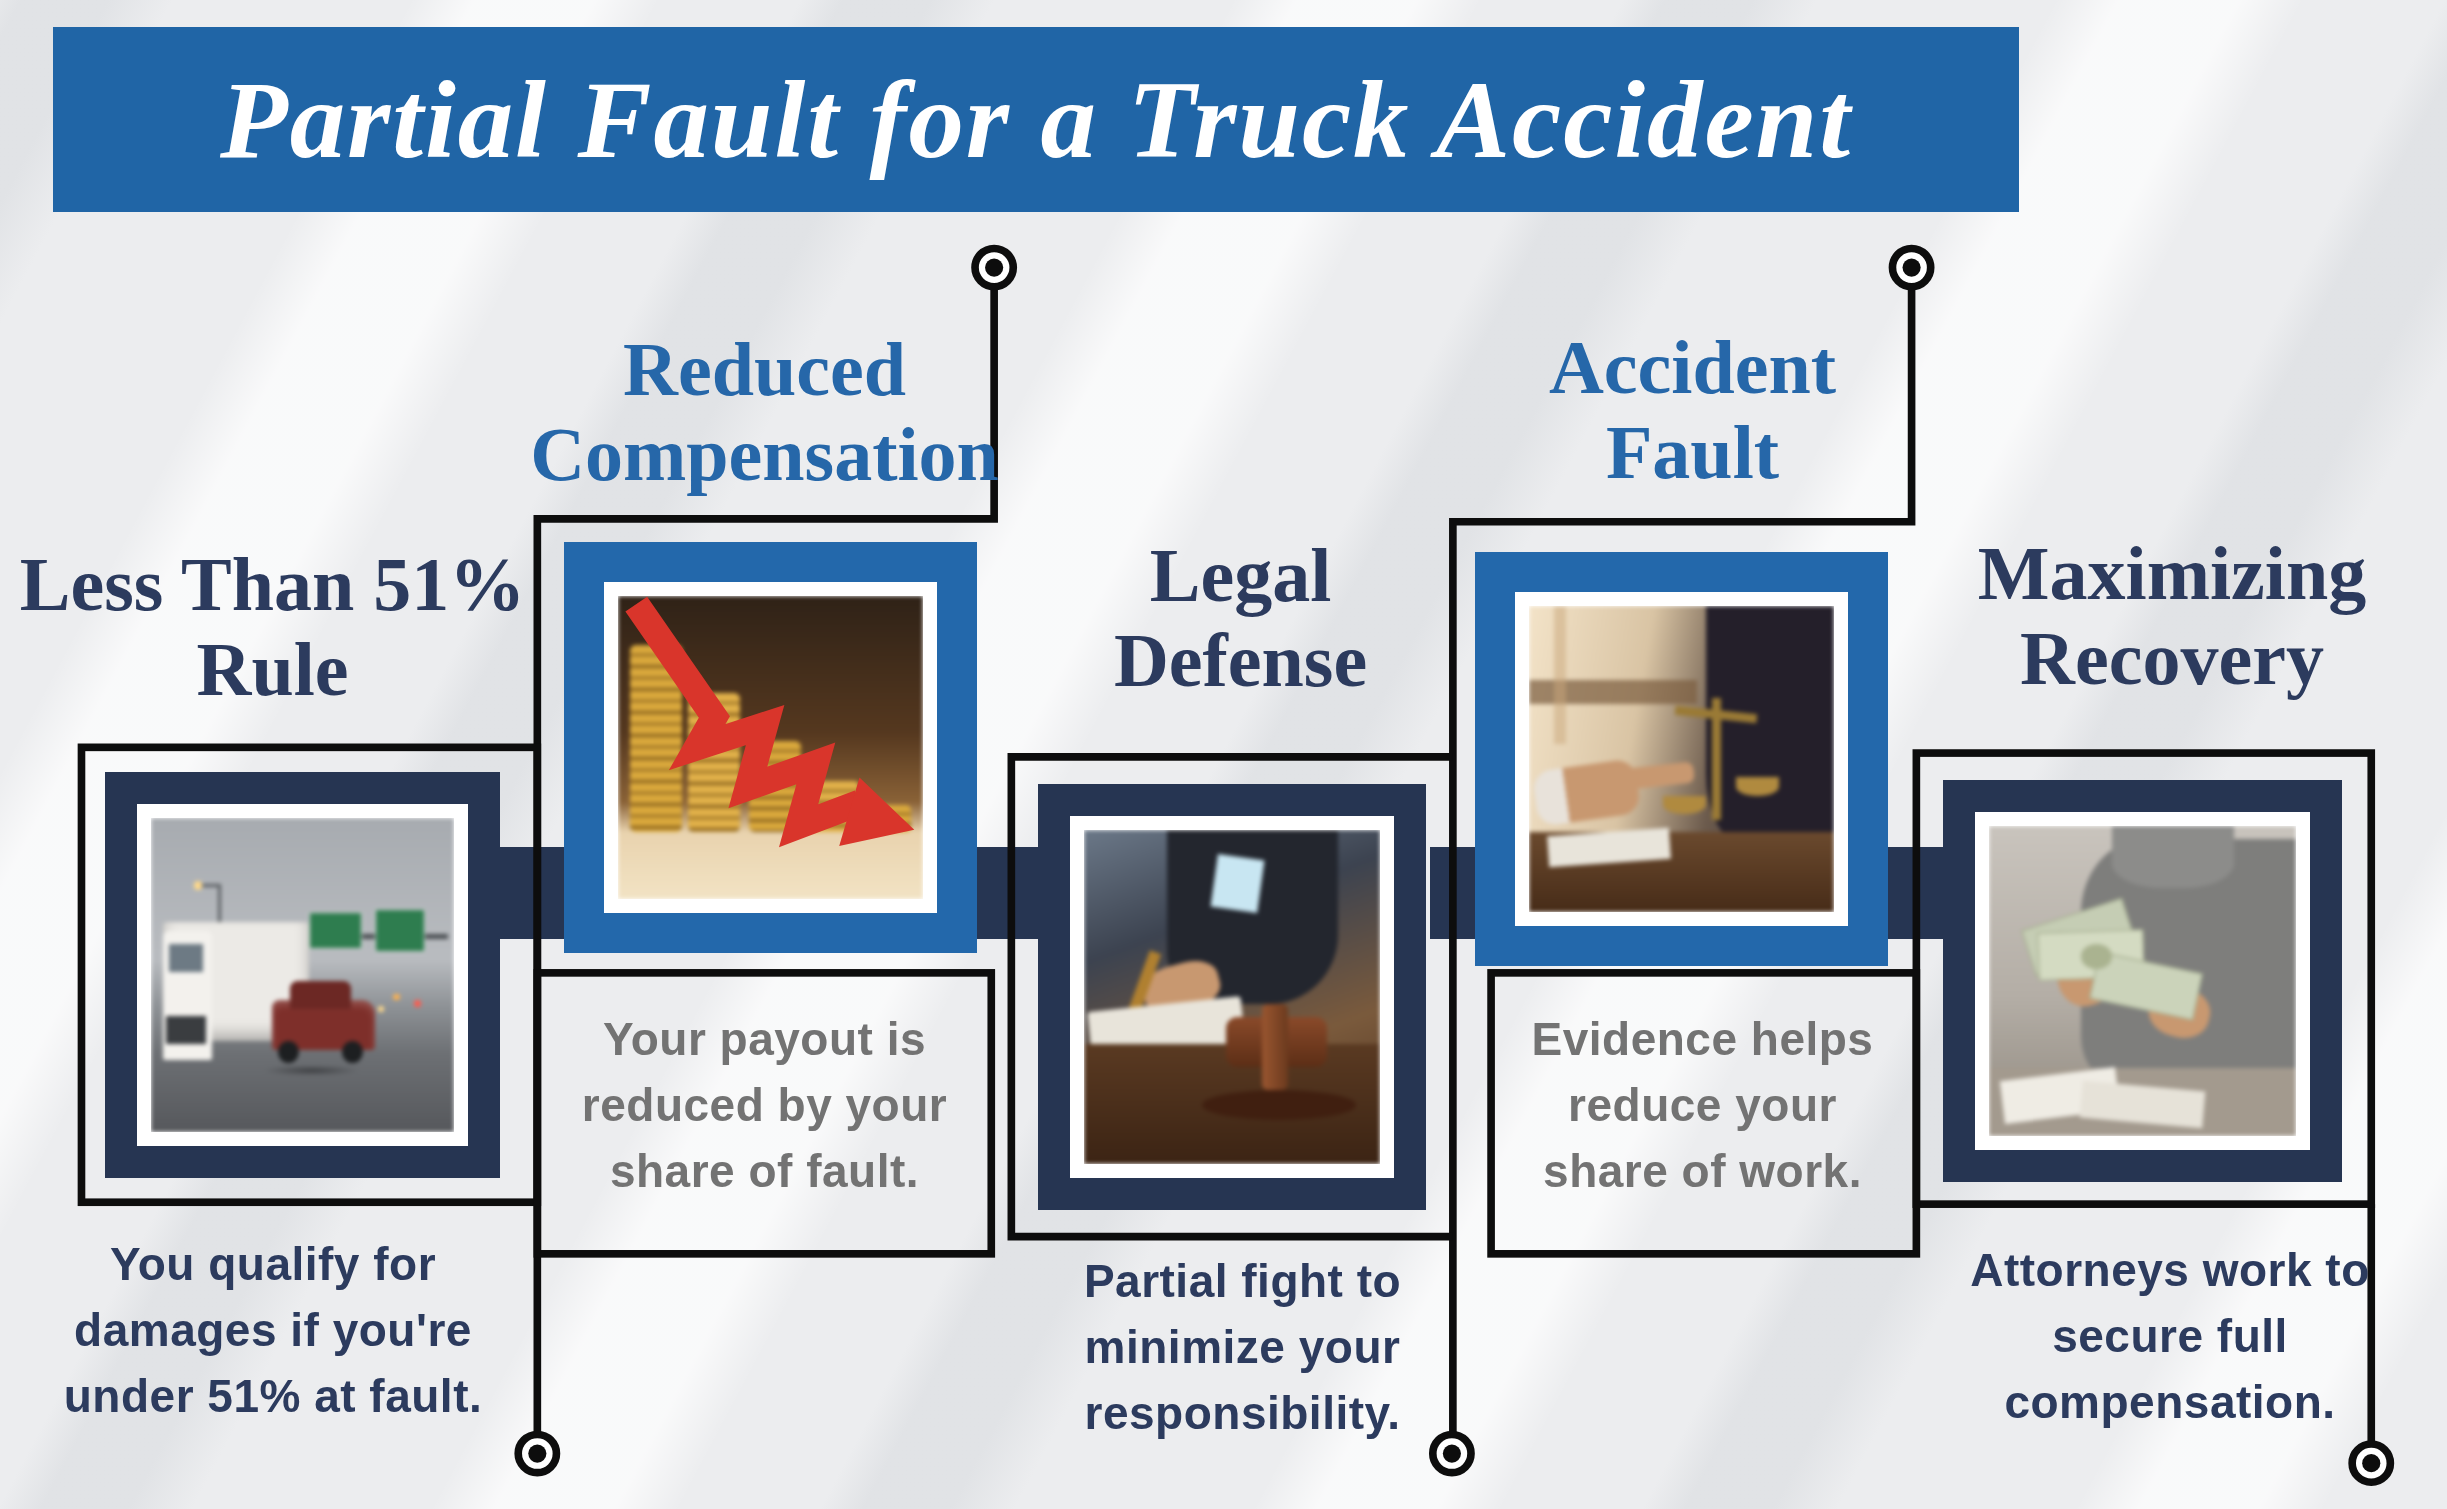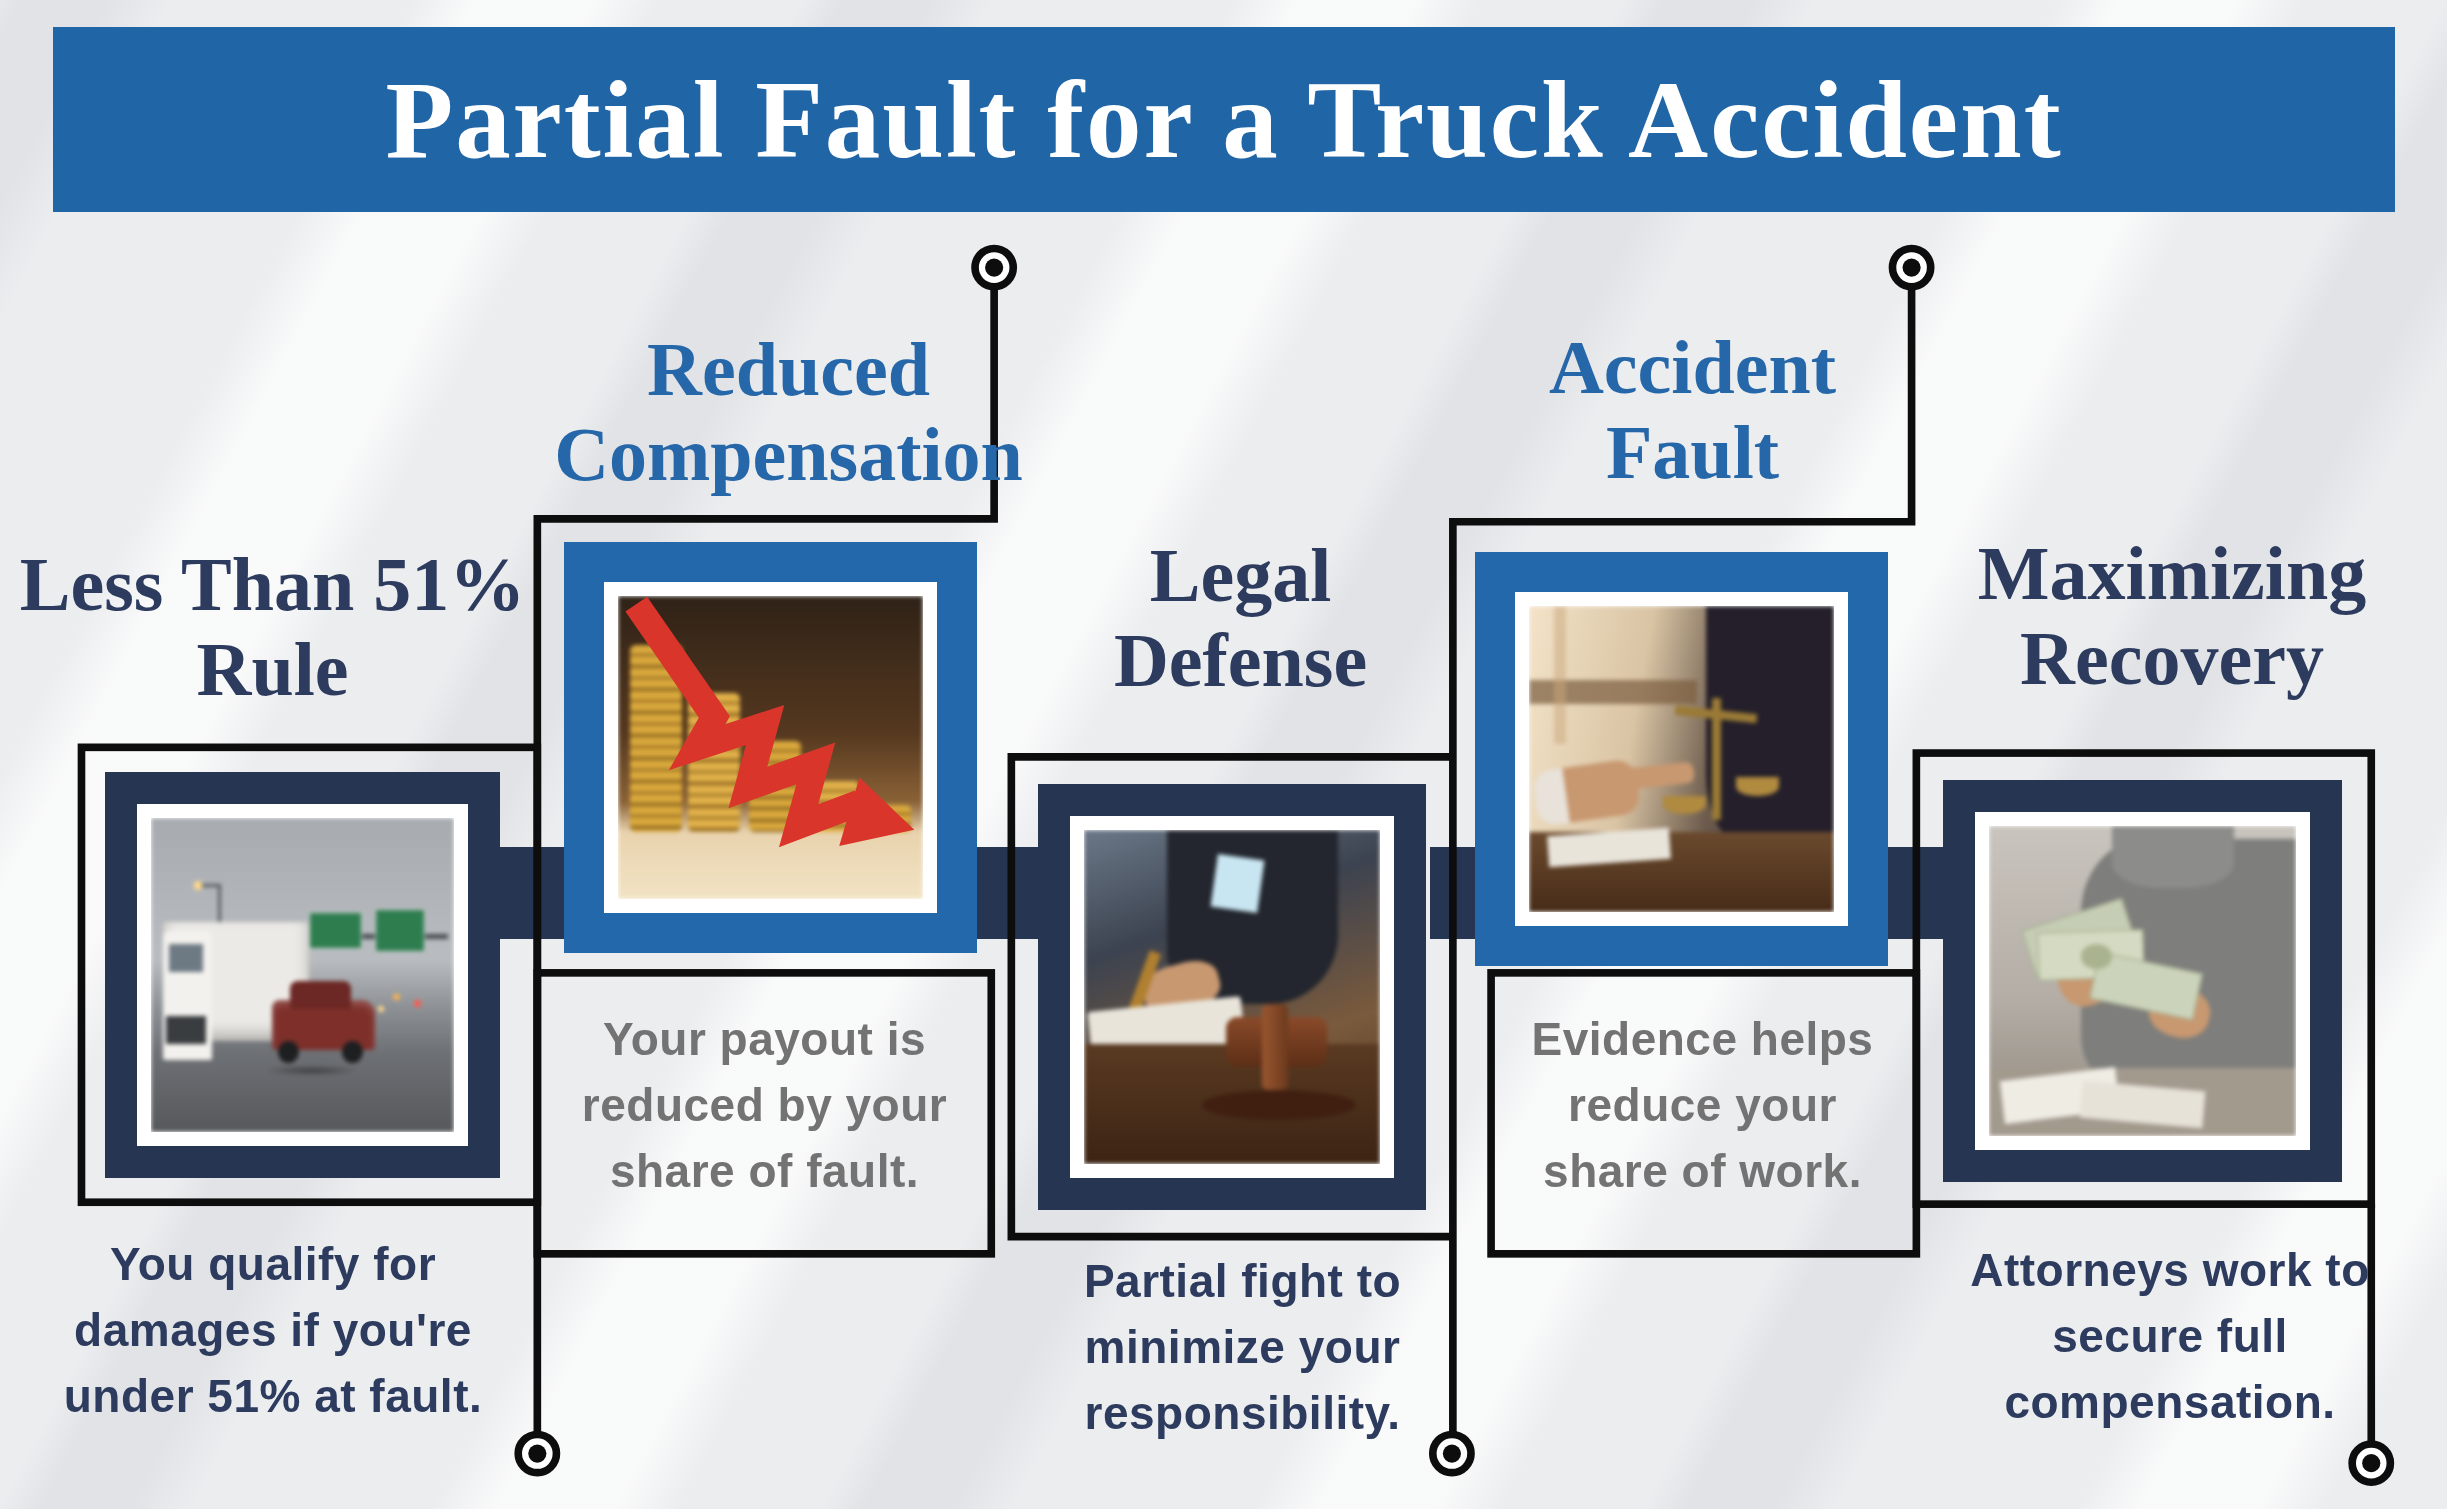--- a/index.html
+++ b/index.html
@@ -16,23 +16,23 @@
       rgba(255,255,255,.7) 210px 315px,
       rgba(255,255,255,0) 373px 497px,
       rgba(214,217,221,.5) 535px 612px,
       rgba(255,255,255,0) 669px 726px);
     transform:rotate(0.001deg);
   }
   .abs{position:absolute;}
 
   
   .header{
-    left:53px;top:27px;width:2342px;height:185px;
+    left:53px;top:27px;width:1966px;height:185px;
     background:#2065a6;z-index:4;
-    display:flex;align-items:center;justify-content:center;
+    display:flex;align-items:center;justify-content:center;font-style:italic;
   }
   .header h1{
     margin:0;color:#ffffff;font-family:"Liberation Serif", serif;
     font-size:111px;font-weight:700;letter-spacing:1.9px;white-space:nowrap;
   }
 
   
   .band{top:847px;height:92px;background:#263552;z-index:1;}
 
   
@@ -141,21 +141,21 @@
           <div class="p" style="left:80%;top:56%;width:6.7px;height:6.7px;border-radius:50%;background:#ffb24d;"></div>
           <div class="p" style="left:87%;top:58%;width:6.7px;height:6.7px;border-radius:50%;background:#ff5a4d;"></div>
           <div class="p" style="left:75%;top:60%;width:5.7px;height:5.7px;border-radius:50%;background:#ffd98a;"></div>
         </div>
       </div>
     </div>
   </div>
 
   <div class="abs caption navy" style="left:29px;top:1231px;width:488px;">You qualify for damages if you're under 51% at fault.</div>
 
-  <div class="abs title blue" style="left:492px;top:327px;width:593px;font-size:76px;">Reduced Compensation</div>
+  <div class="abs title blue" style="left:468px;top:327px;width:593px;font-size:76px;">Reduced Compensation</div>
 
   <div class="abs frame blue-frame" style="left:564px;top:542px;width:413px;height:411px;">
     <div class="mat">
       <div class="photo">
         <div class="soft" style="position:absolute;inset:0;">
           <div class="p" style="inset:0;background:linear-gradient(#2f2217 0%,#55381f 45%,#8a6237 68%,#e9d3ae 78%,#f2e3c4 100%);"></div>
 
           <div class="p" style="left:4%;bottom:22%;width:17%;height:62%;background:repeating-linear-gradient(#d9a83c 0 8.6px,#8a621d 8.6px 11.5px);border-radius:5.7px;"></div>
           <div class="p" style="left:23%;bottom:22%;width:17%;height:46%;background:repeating-linear-gradient(#e0b049 0 8.6px,#8a621d 8.6px 11.5px);border-radius:5.7px;"></div>
           <div class="p" style="left:43%;bottom:22%;width:17%;height:30%;background:repeating-linear-gradient(#d9a83c 0 8.6px,#8a621d 8.6px 11.5px);border-radius:5.7px;"></div>

